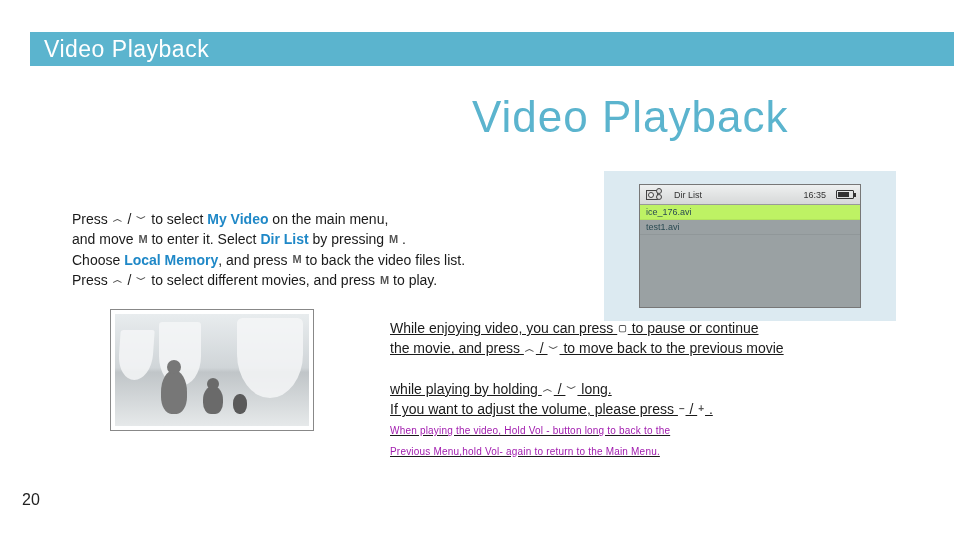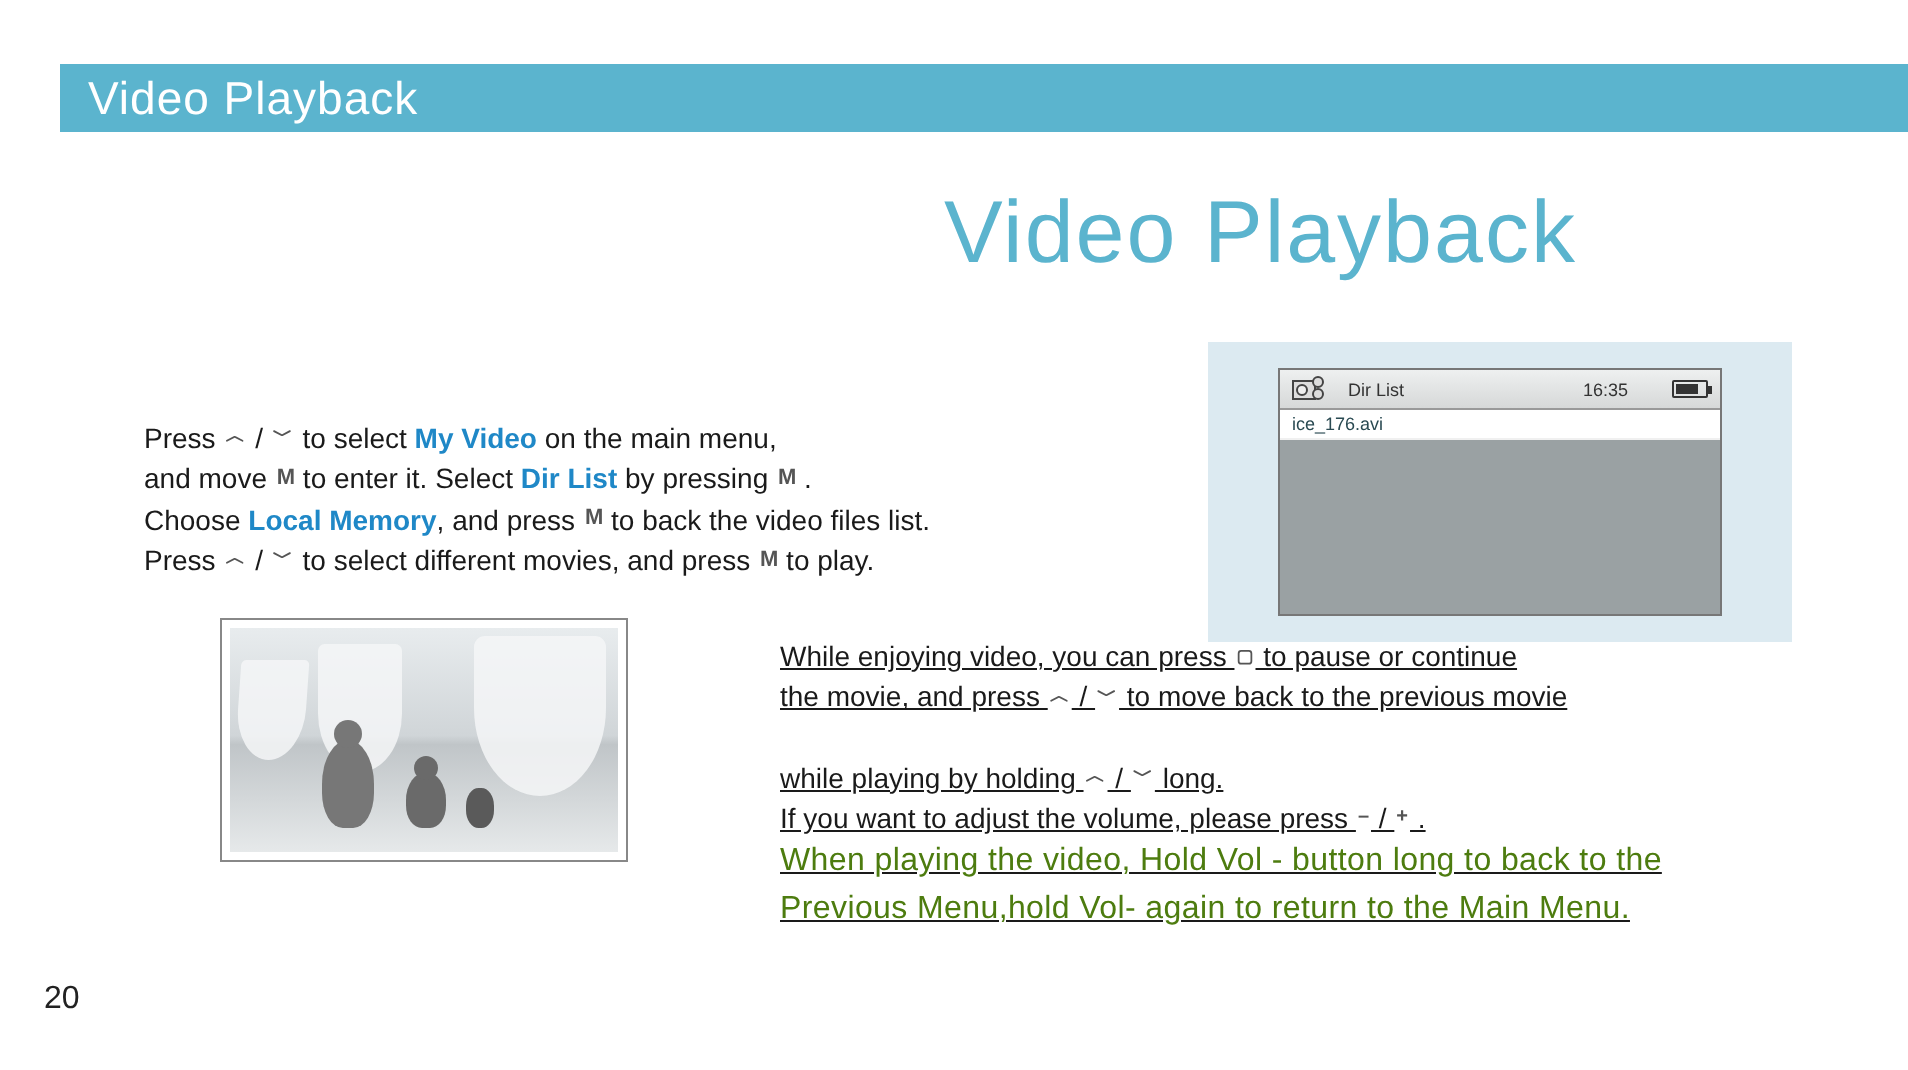--- a/index.html
+++ b/index.html
@@ -152,38 +152,38 @@
     padding: 0 6px;
   }
   .cam-icon {
     width: 18px; height: 12px; position: relative; margin-right: 10px;
   }
   .cam-icon .body { position:absolute; left:0; top:1px; width:12px; height:10px; border:1px solid #444; background:#ddd; }
   .cam-icon .lens { position:absolute; left:2px; top:3px; width:6px; height:6px; border:1px solid #444; border-radius:50%; background:#eee; }
   .cam-icon .reel { position:absolute; left:10px; top:-1px; width:6px; height:6px; border:1px solid #444; border-radius:50%; background:#ddd; }
   .cam-icon .reel2 { position:absolute; left:10px; top:5px; width:6px; height:6px; border:1px solid #444; border-radius:50%; background:#ddd; }
   .dev-title { flex: 0 0 auto; }
-  .dev-time { margin-left: auto; margin-right: 22px; }
+  .dev-time { margin-left: auto; margin-right: 10px; }
   .batt {
     width: 18px; height: 9px; border: 1px solid #333; border-radius: 1px; position: relative;
   }
   .batt::after { content:""; position:absolute; right:-3px; top:2px; width:2px; height:4px; background:#333; }
   .batt-fill { position:absolute; left:1px; top:1px; bottom:1px; width: 11px; background:#333; }
   .dev-row {
     height: 15px;
     font-size: 9px;
     color: #2a4a52;
     padding: 2px 6px 0 6px;
     border-bottom: 1px solid rgba(0,0,0,0.06);
   }
-  .dev-row.sel { background: #ffffff; }
+  .dev-row.sel { background: #bef264; }
   .hold-note {
-    color: #4d7c0f;
+    color: #a21caf;
     letter-spacing: 0.2px;
-    font-size: 16px;
+    font-size: 10px;
     line-height: 1.5;
   }
 </style>
 </head>
 <body>
 
 <div class="header-bar">
   <span class="header-text">Video Playback</span>
 </div>
 
@@ -216,20 +216,21 @@
           <span class="reel"></span>
           <span class="reel2"></span>
       </span>
       <span class="dev-title">Dir List</span>
       <span class="dev-time">16:35</span>
       <span class="batt">
           <span class="batt-fill"></span>
         </span>
     </div>
     <div class="dev-row sel">ice_176.avi</div>
+    <div class="dev-row">test1.avi</div>
   </div>
 </div>
 
 <div class="body-text para2">
   <span>While enjoying video, you can press </span><span class="glyph glyph-sq">▢</span><span> to pause or continue</span><br>
   <span>the movie, and press </span><span class="glyph">︿</span><span> / </span><span class="glyph">﹀</span><span> to move back to the previous movie</span><br>
   <br>
   <span>while playing by holding </span><span class="glyph">︿</span><span> / </span><span class="glyph">﹀</span><span> long.</span><br>
   <span>If you want to adjust the volume, please press </span><span class="glyph">–</span><span> / </span><span class="glyph">+</span><span> .</span><br>
   <span class="hold-note" style="white-space: pre-line;">When playing the video, Hold Vol - button long to back to the

